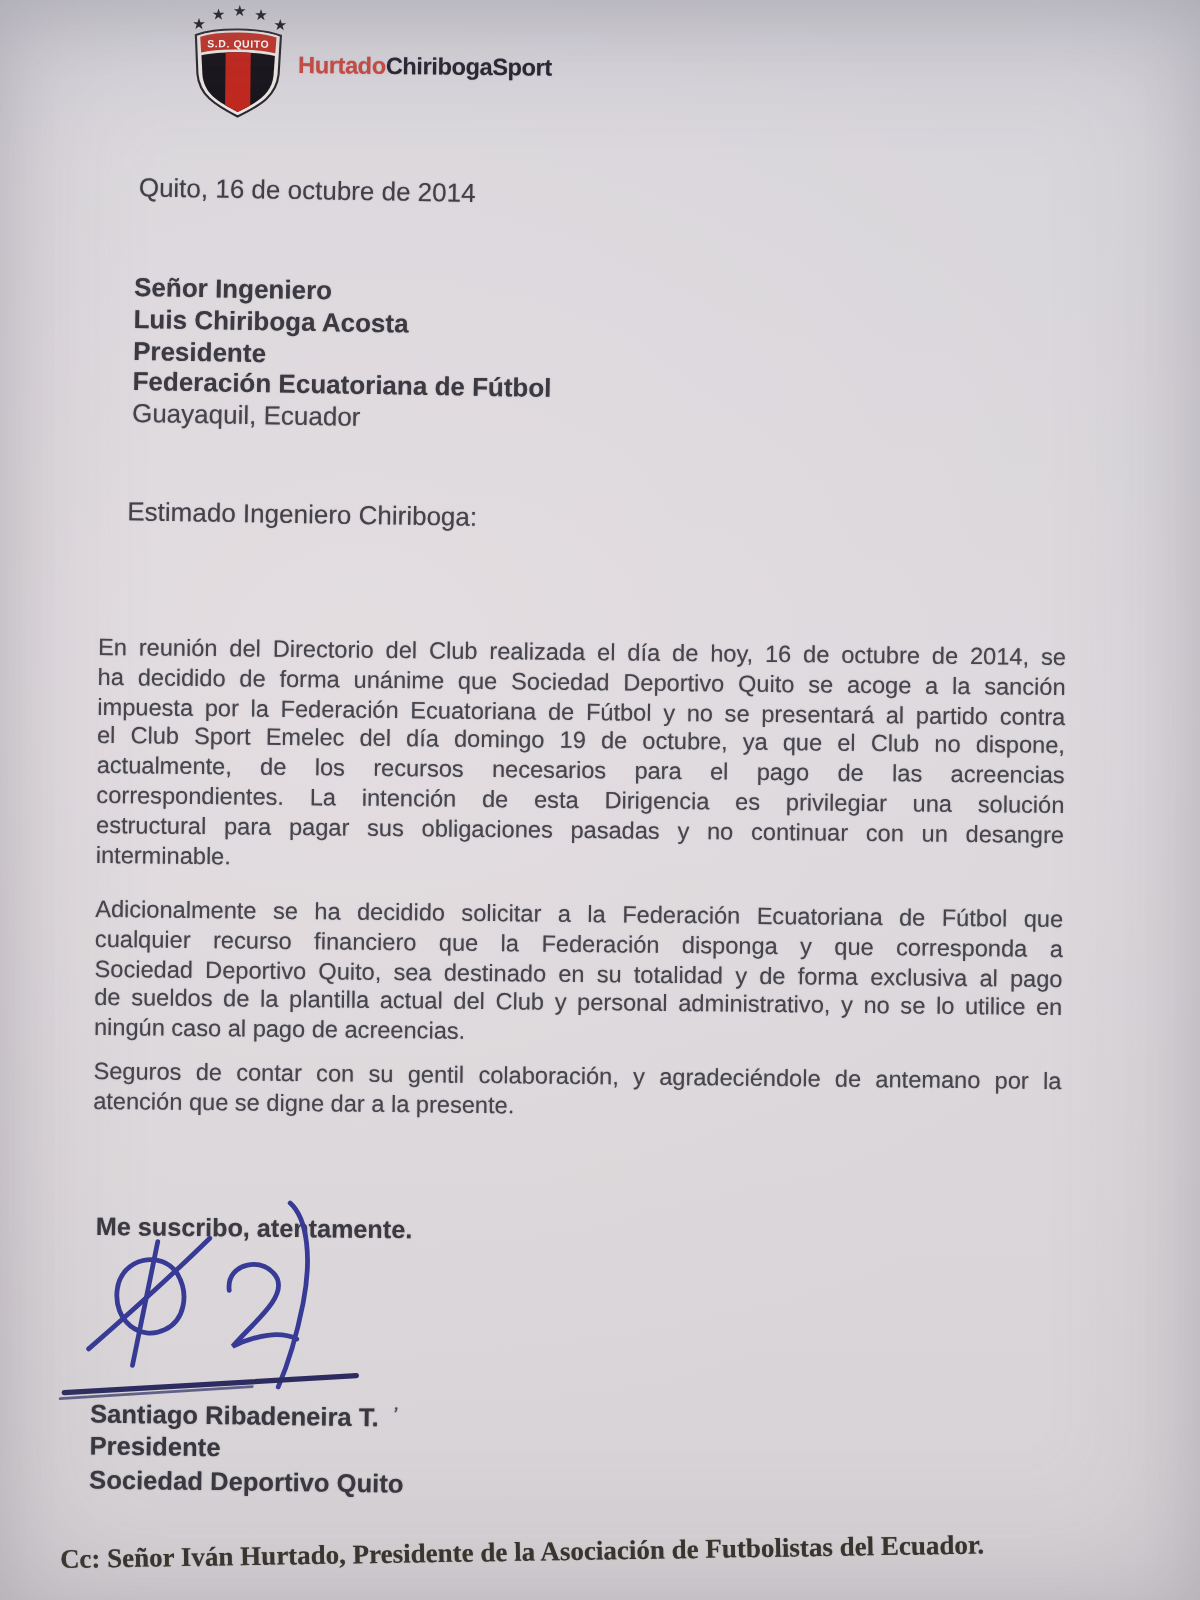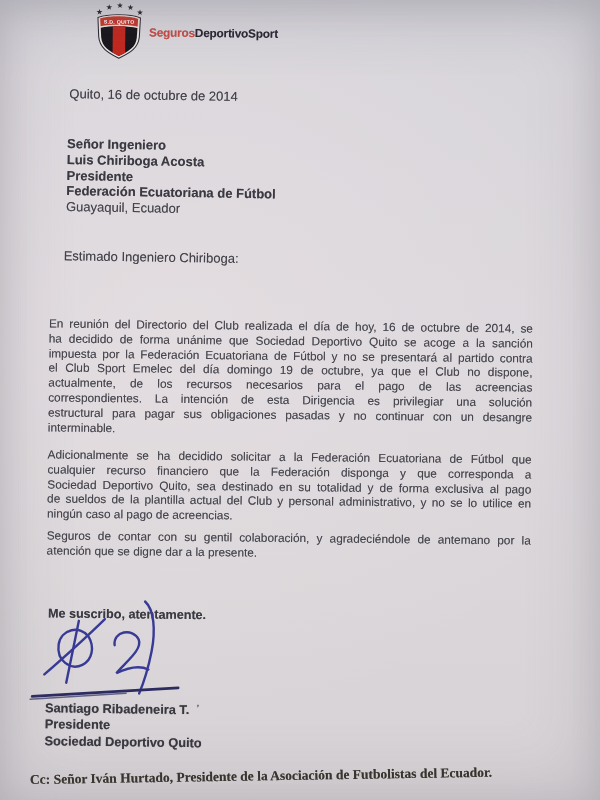--- a/index.html
+++ b/index.html
@@ -102,21 +102,21 @@
         <path d="M9,26.5 C19,24.2 37,24.2 47,26.5 L46.4,36.5 C45.5,46.2 38.5,50.5 28,55.6 C17.5,50.5 10.5,46.2 9.6,36.5 Z"></path>
       </clipPath>
       <path d="M9,26.5 C19,24.2 37,24.2 47,26.5 L46.4,36.5 C45.5,46.2 38.5,50.5 28,55.6 C17.5,50.5 10.5,46.2 9.6,36.5 Z" fill="#17141b"></path>
       <rect x="21.5" y="23" width="13" height="34" fill="#c1271e" clip-path="url(#bodyclip)"></rect>
 
       <path d="M7.8,16.6 C18,13.2 38,13.2 48.2,16.6 L47.6,25.6 C37.5,23.2 18.5,23.2 8.4,25.6 Z" fill="#c23429" stroke="#f0ebe5" stroke-width="0.9"></path>
       <text x="28" y="22.3" font-size="5.4" font-weight="bold" fill="#ffffff" text-anchor="middle" font-family="Liberation Sans, DejaVu Sans, sans-serif" letter-spacing="0.3">S.D. QUITO</text>
     </svg>
 
     <div class="wordmark">
-      <span class="wm-red">Seguros</span><span class="wm-dark">Deportivo</span><span class="wm-dark">Sport</span>
+      <span class="wm-red">Hurtado</span><span class="wm-dark">Chiriboga</span><span class="wm-dark">Sport</span>
     </div>
 
     <div class="dateline">Quito, 16 de octubre de 2014</div>
 
     <div class="recipient">
         <div class="line">Señor Ingeniero</div>
         <div class="line">Luis Chiriboga Acosta</div>
         <div class="line">Presidente</div>
         <div class="line">Federación Ecuatoriana de Fútbol</div>
         <div class="line last">Guayaquil, Ecuador</div>

